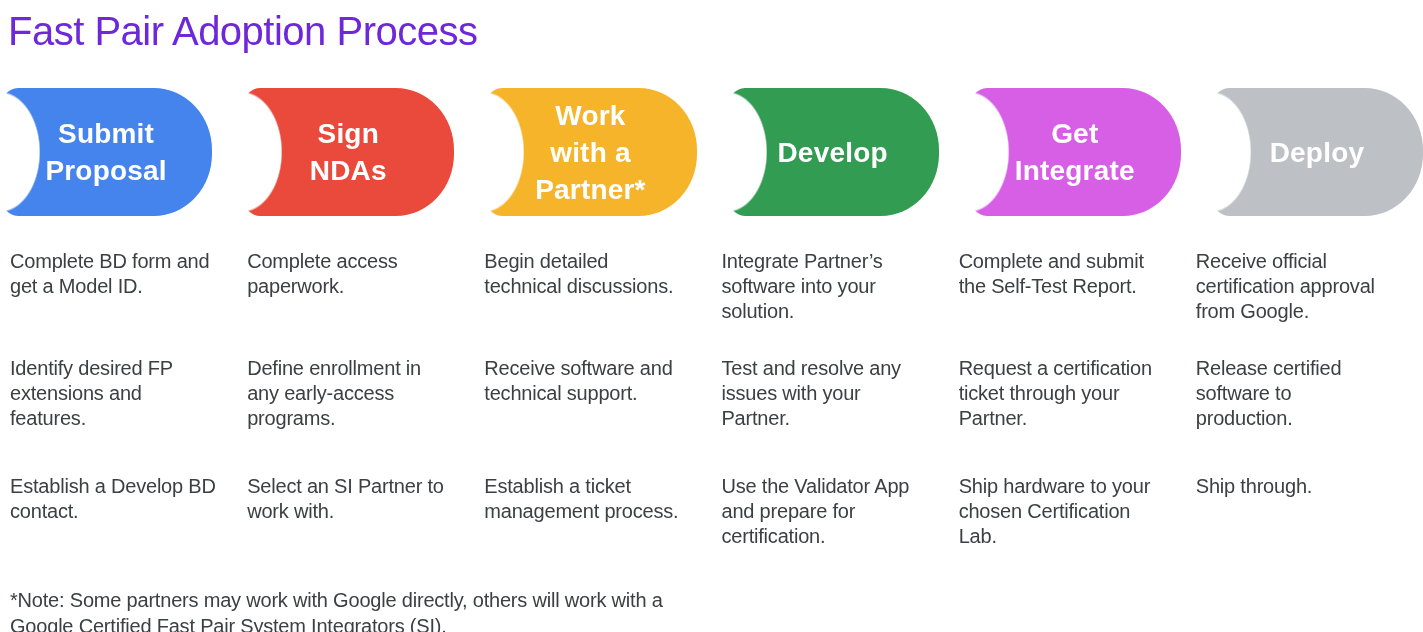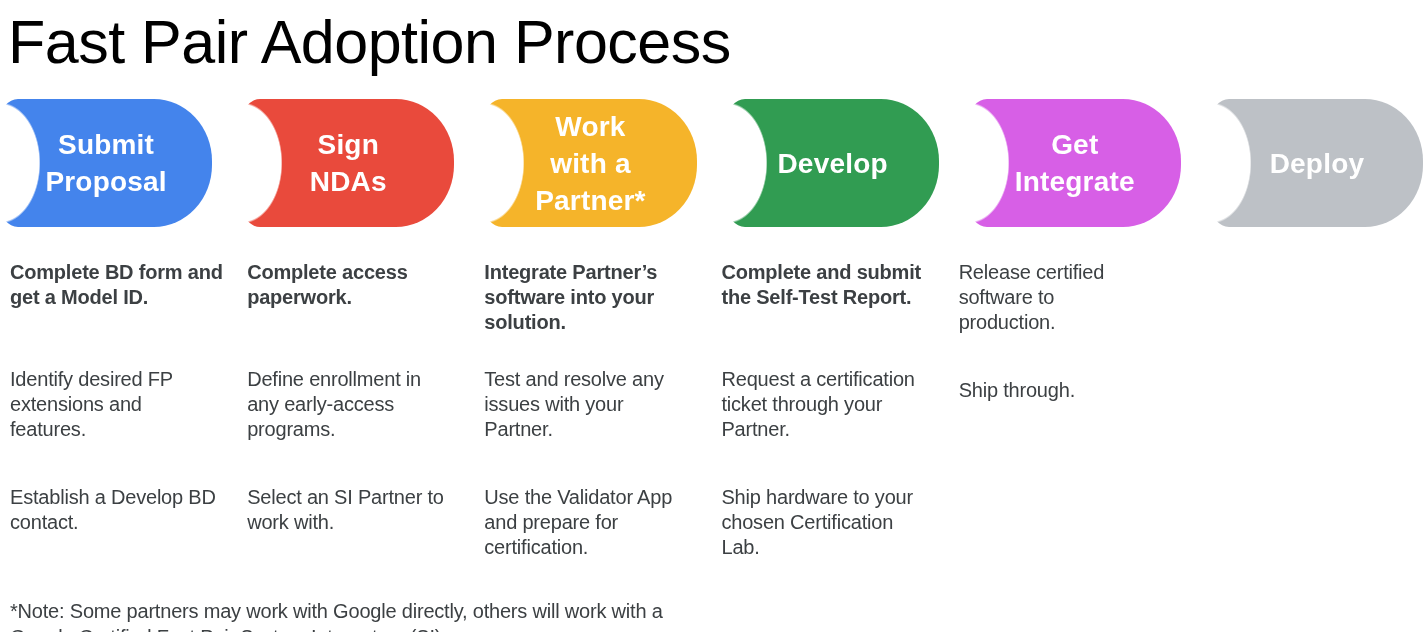--- a/index.html
+++ b/index.html
@@ -1,25 +1,25 @@
 <!DOCTYPE html>
 <html><head>
 <meta charset="utf-8">
 <style>
   html,body{margin:0;padding:0;background:#ffffff;}
   body{font-family:"Liberation Sans","DejaVu Sans",sans-serif;}
   .page{position:relative;width:1423px;height:632px;background:#fff;overflow:hidden;}
 
   .title{
-    margin:17px 0 0 8px;
-    font-size:61px;
+    margin:6px 0 0 8px;
+    font-size:40px;
     line-height:50px;
     font-weight:400;
     letter-spacing:-0.5px;
-    color:#000000;
+    color:#6d28d9;
   }
 
   .stages{
     display:flex;
     margin-top:32px;
     width:1423px;
     gap:30px;
   }
   .pill{
     flex:1 1 0;
@@ -50,21 +50,21 @@
     box-sizing:border-box;
     padding:0 12px 0 10px;
   }
   .cell{
     font-size:20px;
     line-height:25px;
     color:#3C4043;
     white-space:pre-line;
     letter-spacing:-0.2px;
   }
-  .cell.row-1{height:107px;font-weight:bold;}
+  .cell.row-1{height:107px;}
   .cell.row-2{height:118px;}
   .cell.row-3{height:113px;}
 
   .footnote{
     margin:0 0 0 10px;
     font-size:20px;
     line-height:26px;
     color:#3C4043;
     white-space:pre-line;
     letter-spacing:-0.2px;
@@ -116,20 +116,28 @@
     <div class="col">
       <div class="cell row-1">Complete access
 paperwork.</div>
       <div class="cell row-2">Define enrollment in
 any early-access
 programs.</div>
       <div class="cell row-3">Select an SI Partner to
 work with.</div>
     </div>
     <div class="col">
+      <div class="cell row-1">Begin detailed
+technical discussions.</div>
+      <div class="cell row-2">Receive software and
+technical support.</div>
+      <div class="cell row-3">Establish a ticket
+management process.</div>
+    </div>
+    <div class="col">
       <div class="cell row-1">Integrate Partner’s
 software into your
 solution.</div>
       <div class="cell row-2">Test and resolve any
 issues with your
 Partner.</div>
       <div class="cell row-3">Use the Validator App
 and prepare for
 certification.</div>
     </div>
@@ -137,20 +145,23 @@
       <div class="cell row-1">Complete and submit
 the Self-Test Report.</div>
       <div class="cell row-2">Request a certification
 ticket through your
 Partner.</div>
       <div class="cell row-3">Ship hardware to your
 chosen Certification
 Lab.</div>
     </div>
     <div class="col">
+      <div class="cell row-1">Receive official
+certification approval
+from Google.</div>
       <div class="cell row-2">Release certified
 software to
 production.</div>
       <div class="cell row-3">Ship through.</div>
     </div>
   </div>
 
   <p class="footnote">*Note: Some partners may work with Google directly, others will work with a
 Google Certified Fast Pair System Integrators (SI).</p>
 

